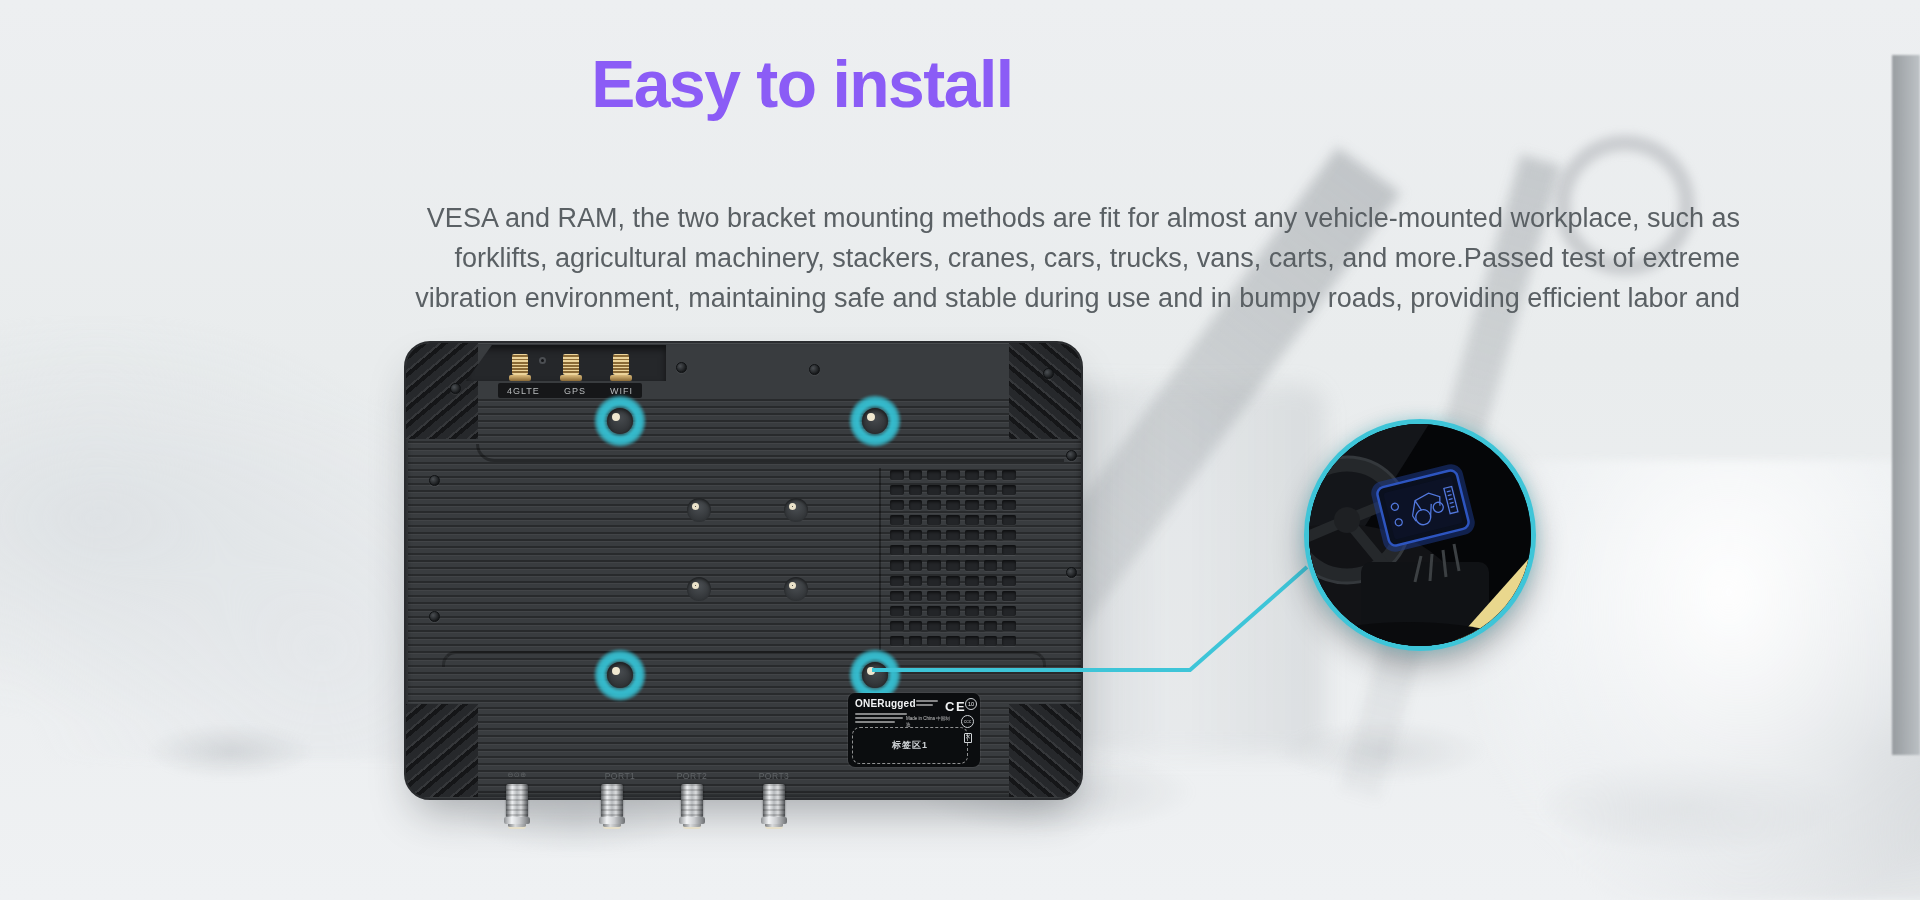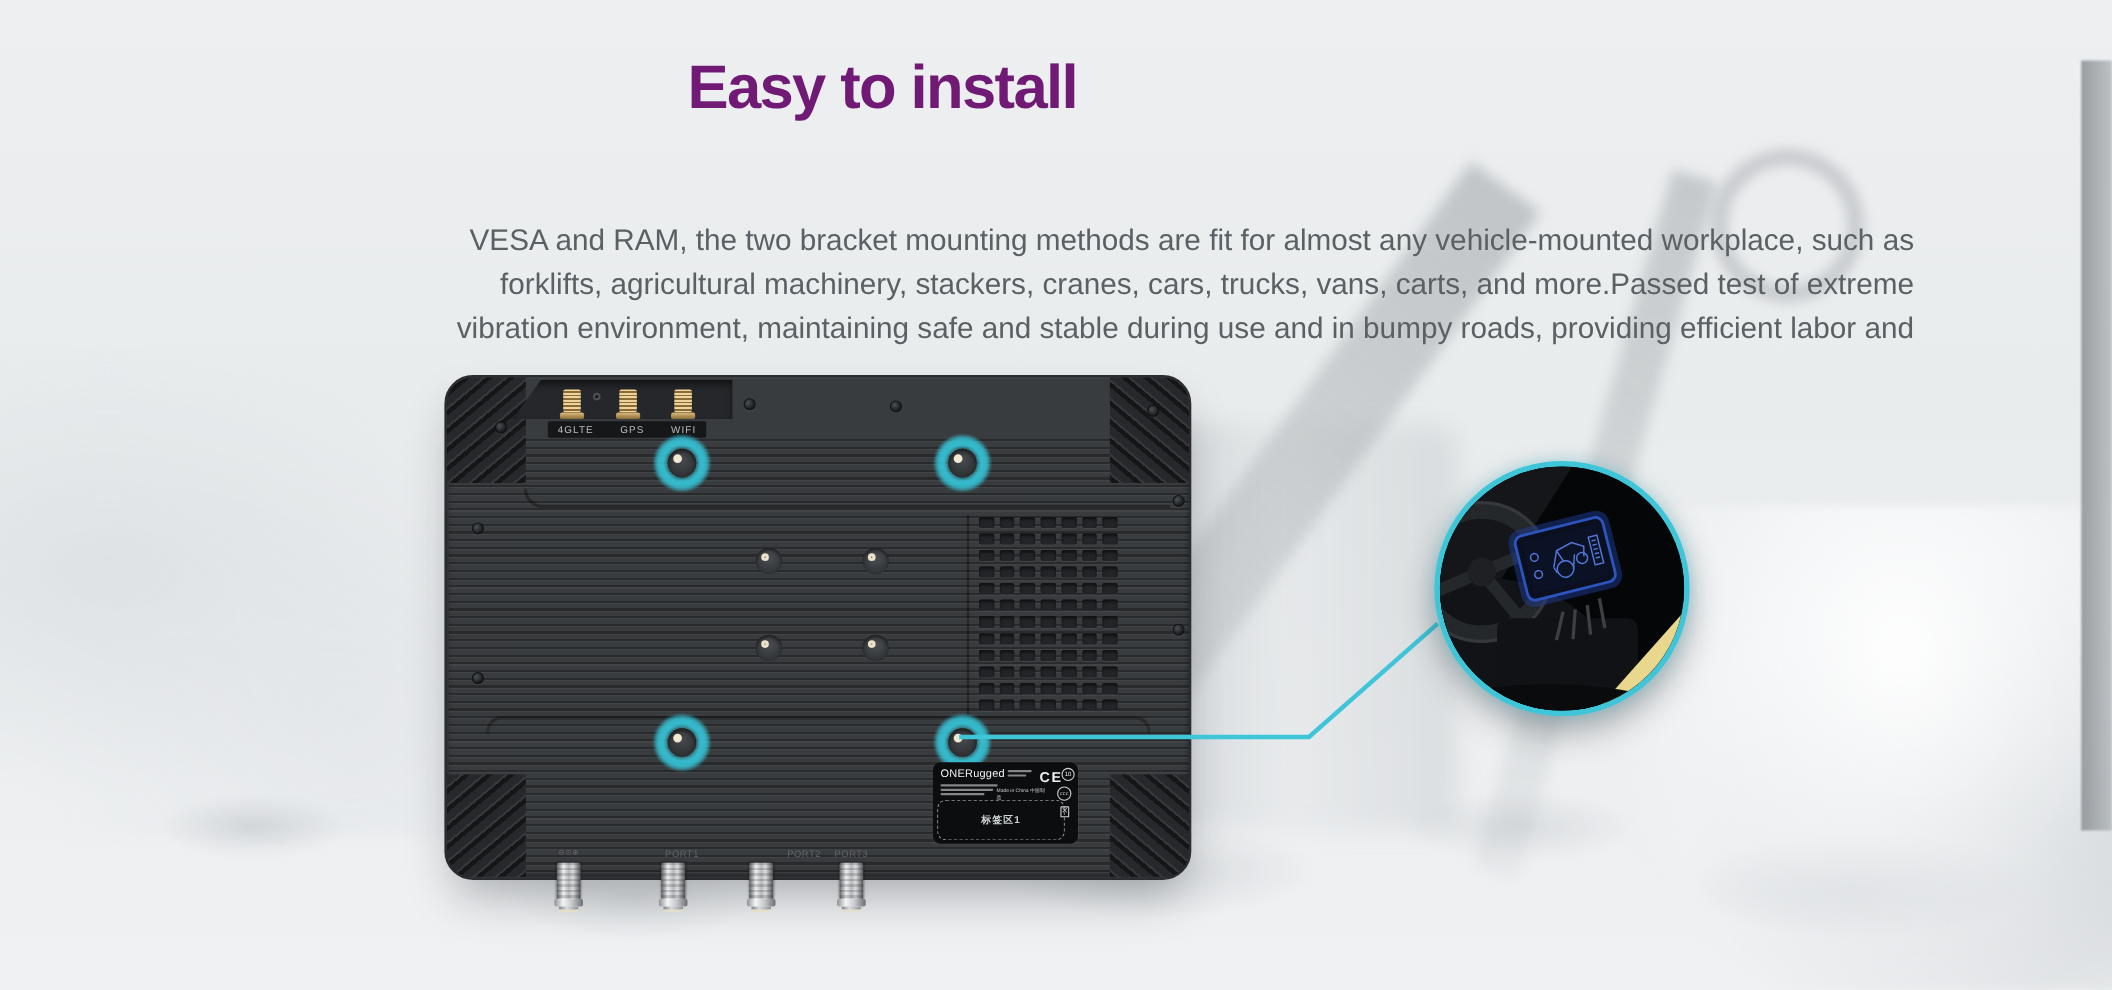--- a/index.html
+++ b/index.html
@@ -28,22 +28,22 @@
     filter:blur(6px); background:linear-gradient(180deg, rgba(135,141,146,.38), rgba(135,141,146,.08)); }
   .bg-pulley { left:1555px; top:135px; width:140px; height:140px; border-radius:50%;
     border:16px solid rgba(128,134,139,.30); filter:blur(5px); }
   .bg-right-mtn { left:1470px; top:460px; width:470px; height:440px; filter:blur(4px);
     background: radial-gradient(ellipse at 55% 30%, rgba(255,255,255,.95), rgba(245,247,249,.55) 50%, transparent 78%),
                 radial-gradient(ellipse at 85% 65%, rgba(148,154,159,.35), transparent 60%); }
   .bg-right-strip { left:1892px; top:55px; width:28px; height:700px; filter:blur(1px); opacity:.85;
     background:linear-gradient(90deg,#8b9094,#b6bbbf); }
 
   
-  .title { left:0; top:46px; width:1604px; text-align:center; font-size:56px; font-weight:700;
-           letter-spacing:-1.5px; color:#701a75; }
+  .title { left:0; top:46px; width:1604px; text-align:center; font-size:66px; font-weight:700;
+           letter-spacing:-1.5px; color:#8b5cf6; }
   .desc { left:180px; top:198px; width:1560px; text-align:right; font-size:27px; line-height:40px;
           color:#5a6064; }
 
   
   .device { left:404px; top:338px; width:679px; height:494px; }
   .dev-body { left:0; top:3px; width:679px; height:459px; background:#393c3f; border-radius:26px;
     border:2px solid #2a2c2f; overflow:hidden;
     box-shadow: inset 0 1px 0 rgba(255,255,255,.10), inset 0 -3px 6px rgba(0,0,0,.45),
                 0 22px 44px -12px rgba(40,45,50,.38); }
   .ribs { left:2px; top:56px; width:673px; height:402px;
@@ -100,21 +100,21 @@
   .hole2 { width:24px; height:24px; }
   .hole2 .cup { position:absolute; inset:0; border-radius:50%;
     background:radial-gradient(circle at 50% 38%, #4a4e52, #303336 75%);
     box-shadow:inset 0 2px 3px rgba(0,0,0,.5); }
   .hole2 .ring { position:absolute; left:5px; top:5px; width:7px; height:7px; border-radius:50%;
     border:3.5px solid #ebe3cb; background:#222427; }
 
   
   .plate { left:442px; top:350px; width:132px; height:74px; background:#0b0d0f; border-radius:7px;
     box-shadow:0 0 0 1px rgba(255,255,255,.05); }
-  .plate .brand { position:absolute; left:7px; top:5px; font-size:10px; font-weight:400; color:#f2f4f5; letter-spacing:.2px; }
+  .plate .brand { position:absolute; left:7px; top:5px; font-size:10px; font-weight:700; color:#f2f4f5; letter-spacing:.2px; }
   .plate .bar { position:absolute; height:2px; background:rgba(255,255,255,.5); border-radius:1px; }
   .plate .madein { position:absolute; left:58px; top:23px; width:46px; font-size:4.5px; line-height:6px;
     color:rgba(255,255,255,.75); }
   .plate .ce { position:absolute; left:97px; top:6px; font-size:13px; font-weight:700; color:#eef0f1; letter-spacing:1.5px; }
   .plate .rohs { position:absolute; left:117px; top:5px; width:12px; height:12px; border-radius:50%;
     border:1px solid #cfd3d6; color:#eef0f1; font-size:5.5px; display:flex; align-items:center; justify-content:center; }
   .plate .ccc { position:absolute; left:113px; top:22px; width:13px; height:13px; border-radius:50%;
     border:1px solid #cfd3d6; color:#eef0f1; font-size:3.5px; display:flex; align-items:center; justify-content:center; }
   .plate .weee { position:absolute; left:116px; top:40px; width:8px; height:10px;
     border:1px solid #cfd3d6; border-radius:1px 1px 0 0; }
@@ -318,21 +318,21 @@
       <div class="madein">Made in China 中国制造</div>
       <div class="ce">CE</div>
       <div class="rohs">10</div>
       <div class="ccc">CCC</div>
       <div class="weee"></div>
       <div class="zone">标签区1</div>
     </div>
 
     <div class="abs portlbl" style="left:111px; font-size:7px;">⊖⊙⊕</div>
     <div class="abs portlbl" style="left:203px;padding-left:22px;">PORT1</div>
-    <div class="abs portlbl" style="left:286px;margin-left:39px;">PORT2</div>
+    <div class="abs portlbl" style="left:286px;">PORT2</div>
     <div class="abs portlbl" style="left:368px;">PORT3</div>
   <div class="abs screw" style="left: 44px; top: 40px;"></div>
       <div class="abs screw" style="left: 270px; top: 19px;"></div>
       <div class="abs screw" style="left: 403px; top: 21px;"></div>
       <div class="abs screw" style="left: 637px; top: 25px;"></div>
       <div class="abs screw" style="left: 23px; top: 132px;"></div>
       <div class="abs screw" style="left: 660px; top: 107px;"></div>
       <div class="abs screw" style="left: 23px; top: 268px;"></div>
       <div class="abs screw" style="left: 660px; top: 224px;"></div>
     </div>

